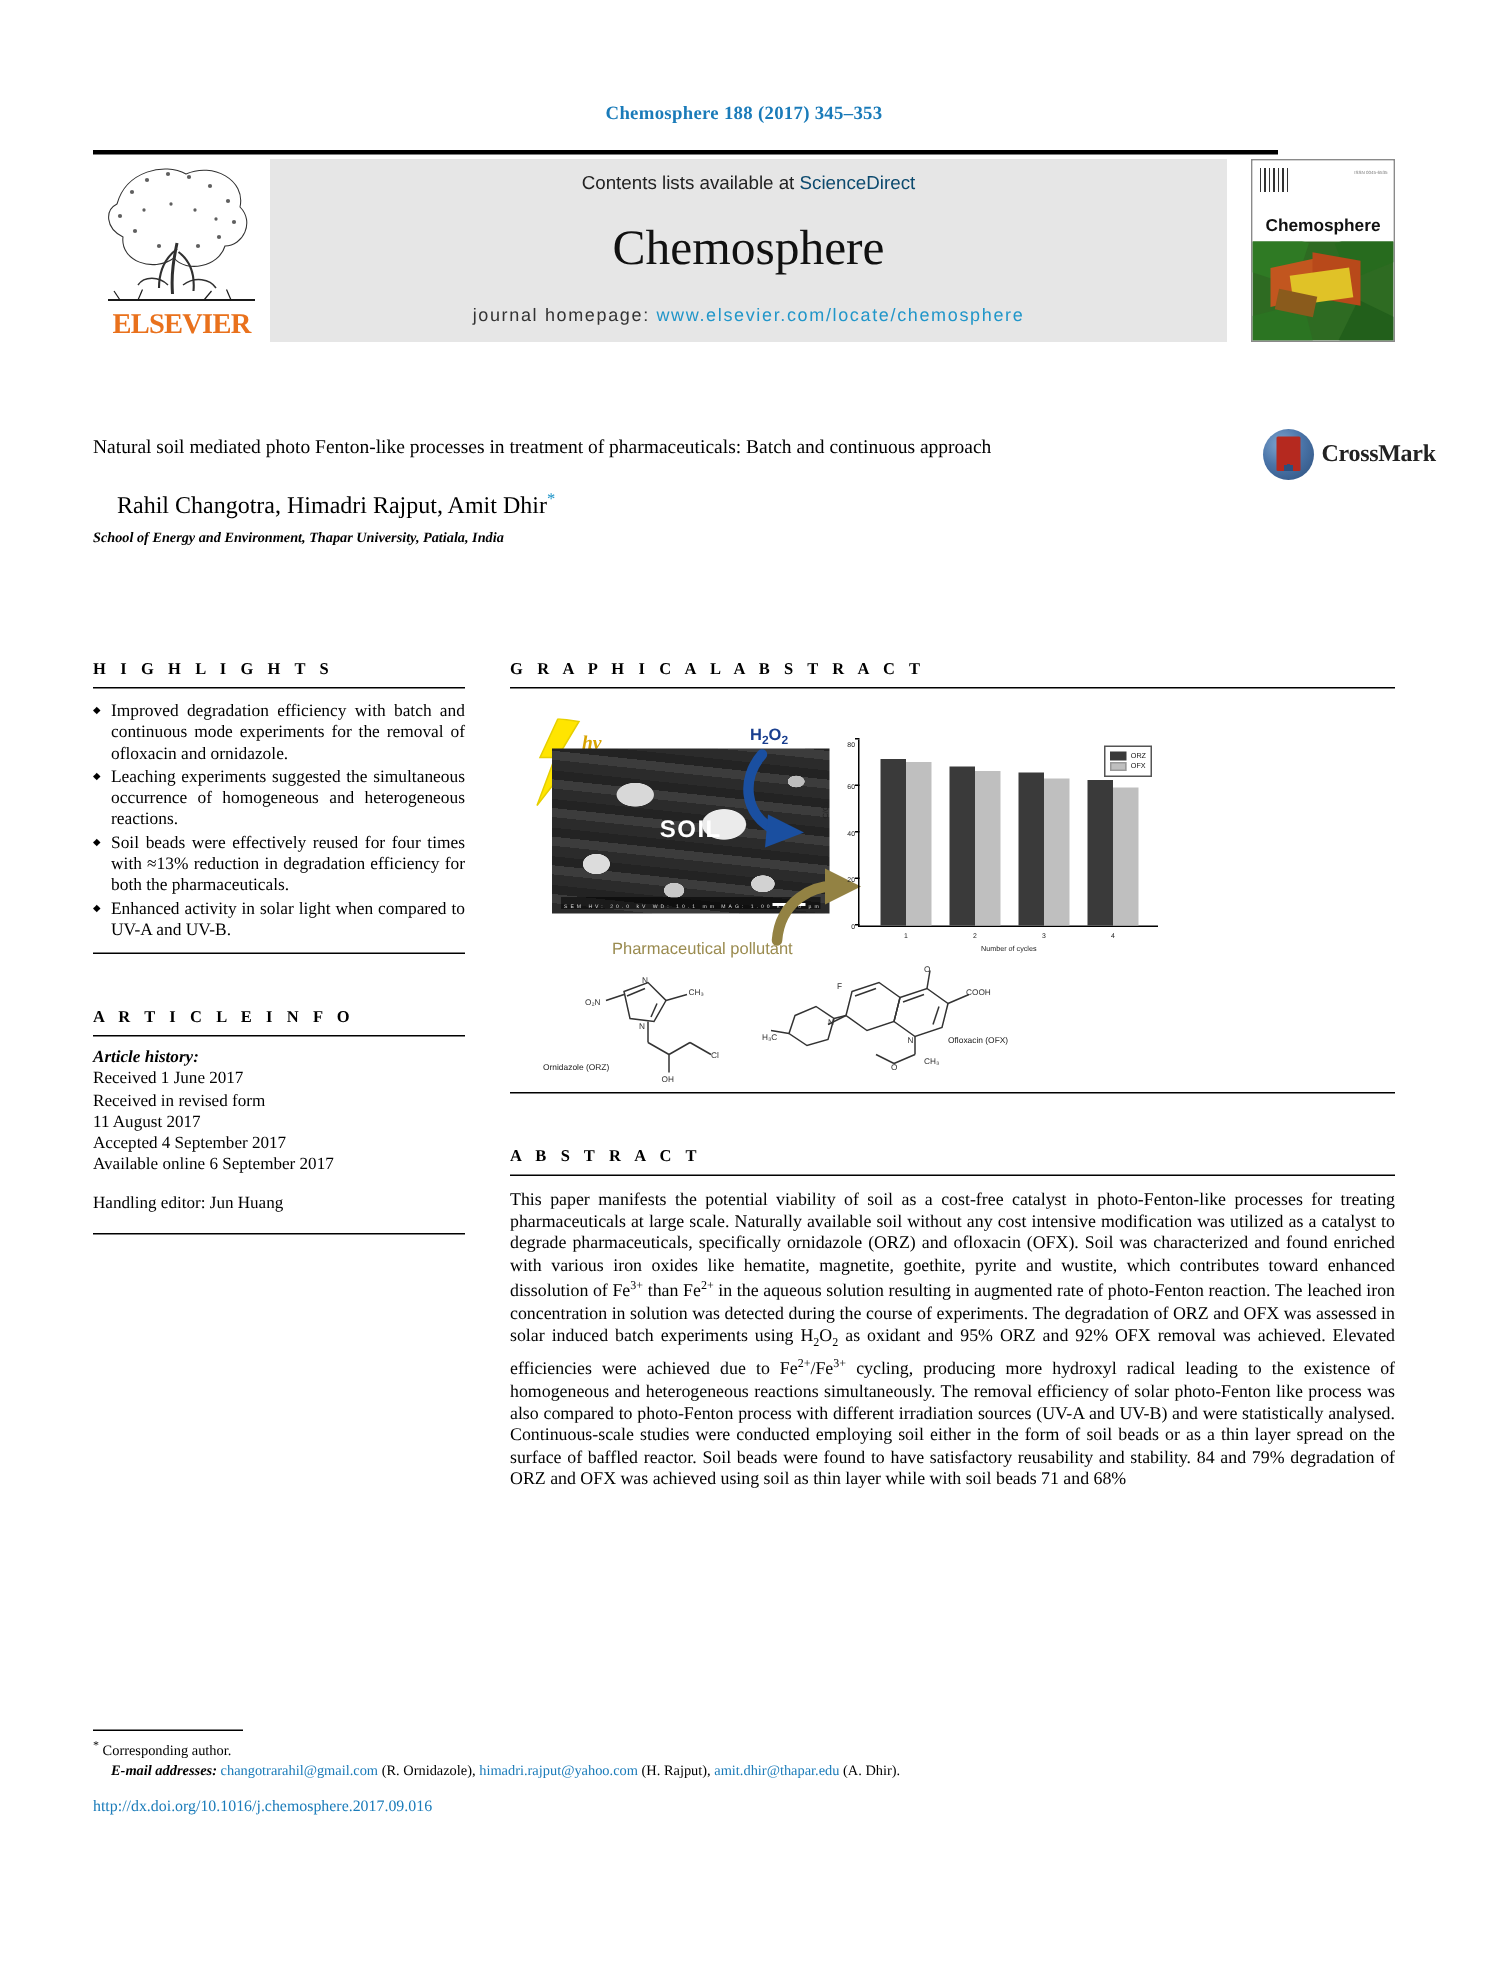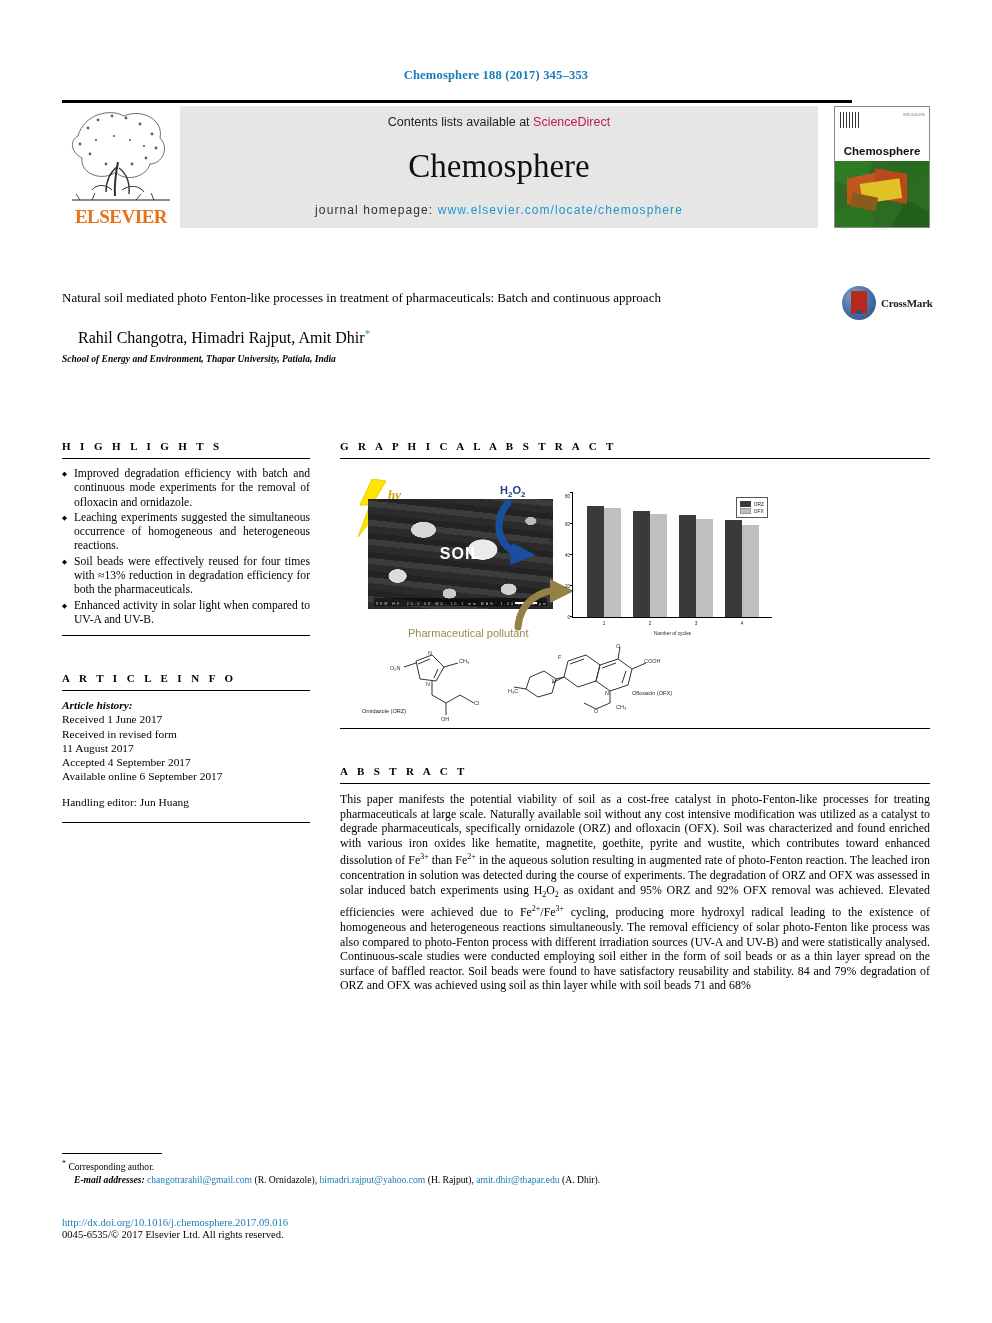--- a/index.html
+++ b/index.html
@@ -38,21 +38,21 @@
     font-size:19px; color:#E9711C; letter-spacing:-0.5px; line-height:1;
     padding-bottom:2px;
   }
 
   .journal-band {
     flex:1 1 auto; background:#e6e6e6; position:relative;
     display:flex; flex-direction:column; align-items:center;
     justify-content:space-between; padding:9px 0 11px 0;
   }
   .contents-line { font-family:"Liberation Sans", sans-serif; font-size:12.5px; color:#222; }
-  .contents-line a { color:#be185d; text-decoration:none; }
+  .contents-line a { color:#0c4a6e; text-decoration:none; }
   .journal-title { font-family:"Liberation Serif", serif; font-size:33px; color:#111; letter-spacing:0px; }
   .homepage-line { font-family:"Liberation Sans", sans-serif; font-size:12px; color:#333; letter-spacing:1.1px; }
   .homepage-line a { color:#2196c9; text-decoration:none; letter-spacing:1.1px; }
 
   .cover-thumb {
     width:96px; flex:0 0 96px; margin-left:16px; border:1px solid #8a8a8a;
     background:#fff; position:relative; overflow:hidden;
   }
   .cover-top { height:45%; background:#fff; position:relative; }
   .cover-barcode { position:absolute; left:5px; top:5px; width:20px; height:16px;
@@ -78,21 +78,21 @@
 
   .crossmark { position:absolute; right:0px; top:0px; width:88px; height:36px;
                display:flex; align-items:center; }
   .cm-circle { width:34px; height:34px; border-radius:50%;
       background:radial-gradient(circle at 35% 30%, #7fa6cf 0%, #4a74a8 45%, #2d4f7c 100%);
       position:relative; flex:0 0 34px; }
   .cm-book { position:absolute; left:9px; top:5px; width:16px; height:23px;
       background:#b5291f; border-radius:1px; }
   .cm-book:after { content:""; position:absolute; left:5px; bottom:0; width:6px; height:8px;
       background:radial-gradient(circle at 50% 120%, #2d4f7c 0 60%, transparent 60%); }
-  .cm-text { font-family:"Liberation Serif", serif; font-weight:bold; font-size:11px;
+  .cm-text { font-family:"Liberation Serif", serif; font-weight:bold; font-size:16px;
       margin-left:5px; color:#222; letter-spacing:-0.2px; }
 
   
   .cols { position:absolute; left:62px; top:440px; width:868px; }
   .col-left { position:absolute; left:0; top:0; width:248px; }
   .col-right { position:absolute; left:278px; top:0; width:590px; }
 
   .sec-head {
     font-family:"Liberation Serif", serif; font-weight:bold; font-size:11px;
     letter-spacing:3.4px; color:#000; margin-bottom:6px;
@@ -180,21 +180,21 @@
 
   
   .footer { position:absolute; left:62px; top:1153px; width:868px;
      font-family:"Liberation Serif", serif; }
   .foot-rule { border-top:1px solid #000; width:100px; }
   .foot-corr { font-size:9.6px; margin-top:5px; }
   .foot-corr .star { font-size:8px; vertical-align:super; }
   .foot-mail { font-size:9.6px; margin-top:2px; padding-left:12px; }
   .foot-mail .it { font-style:italic; font-weight:bold;margin-top:44px; }
   .foot-mail a { color:#1a7bb9; text-decoration:none; }
-  .foot-doi { font-size:10.6px; color:#1a7bb9; margin-top:32px; }
+  .foot-doi { font-size:10.6px; color:#1a7bb9; margin-top:13px; }
   .foot-cc { font-size:10.6px; margin-top:1px; }
 </style>
 </head>
 <body>
 
 <div class="page">
 
   <div class="runhead">Chemosphere 188 (2017) 345–353</div>
 
   <div class="masthead">
@@ -472,16 +472,15 @@
       <a href="#">changotrarahil@gmail.com</a>
       <span>(R. Ornidazole)</span>,
       <a href="#">himadri.rajput@yahoo.com</a>
       <span>(H. Rajput)</span>,
       <a href="#">amit.dhir@thapar.edu</a>
       <span>(A. Dhir).</span>
     </div>
     <div class="foot-doi">
       <span>http://dx.doi.org/10.1016/j.chemosphere.2017.09.016</span>
     </div>
-    <div class="foot-cc">0045-6535/© 2017 Elsevier Ltd. All rights reserved.</div>
   </div>
 
 </div>
 
 </body></html>

